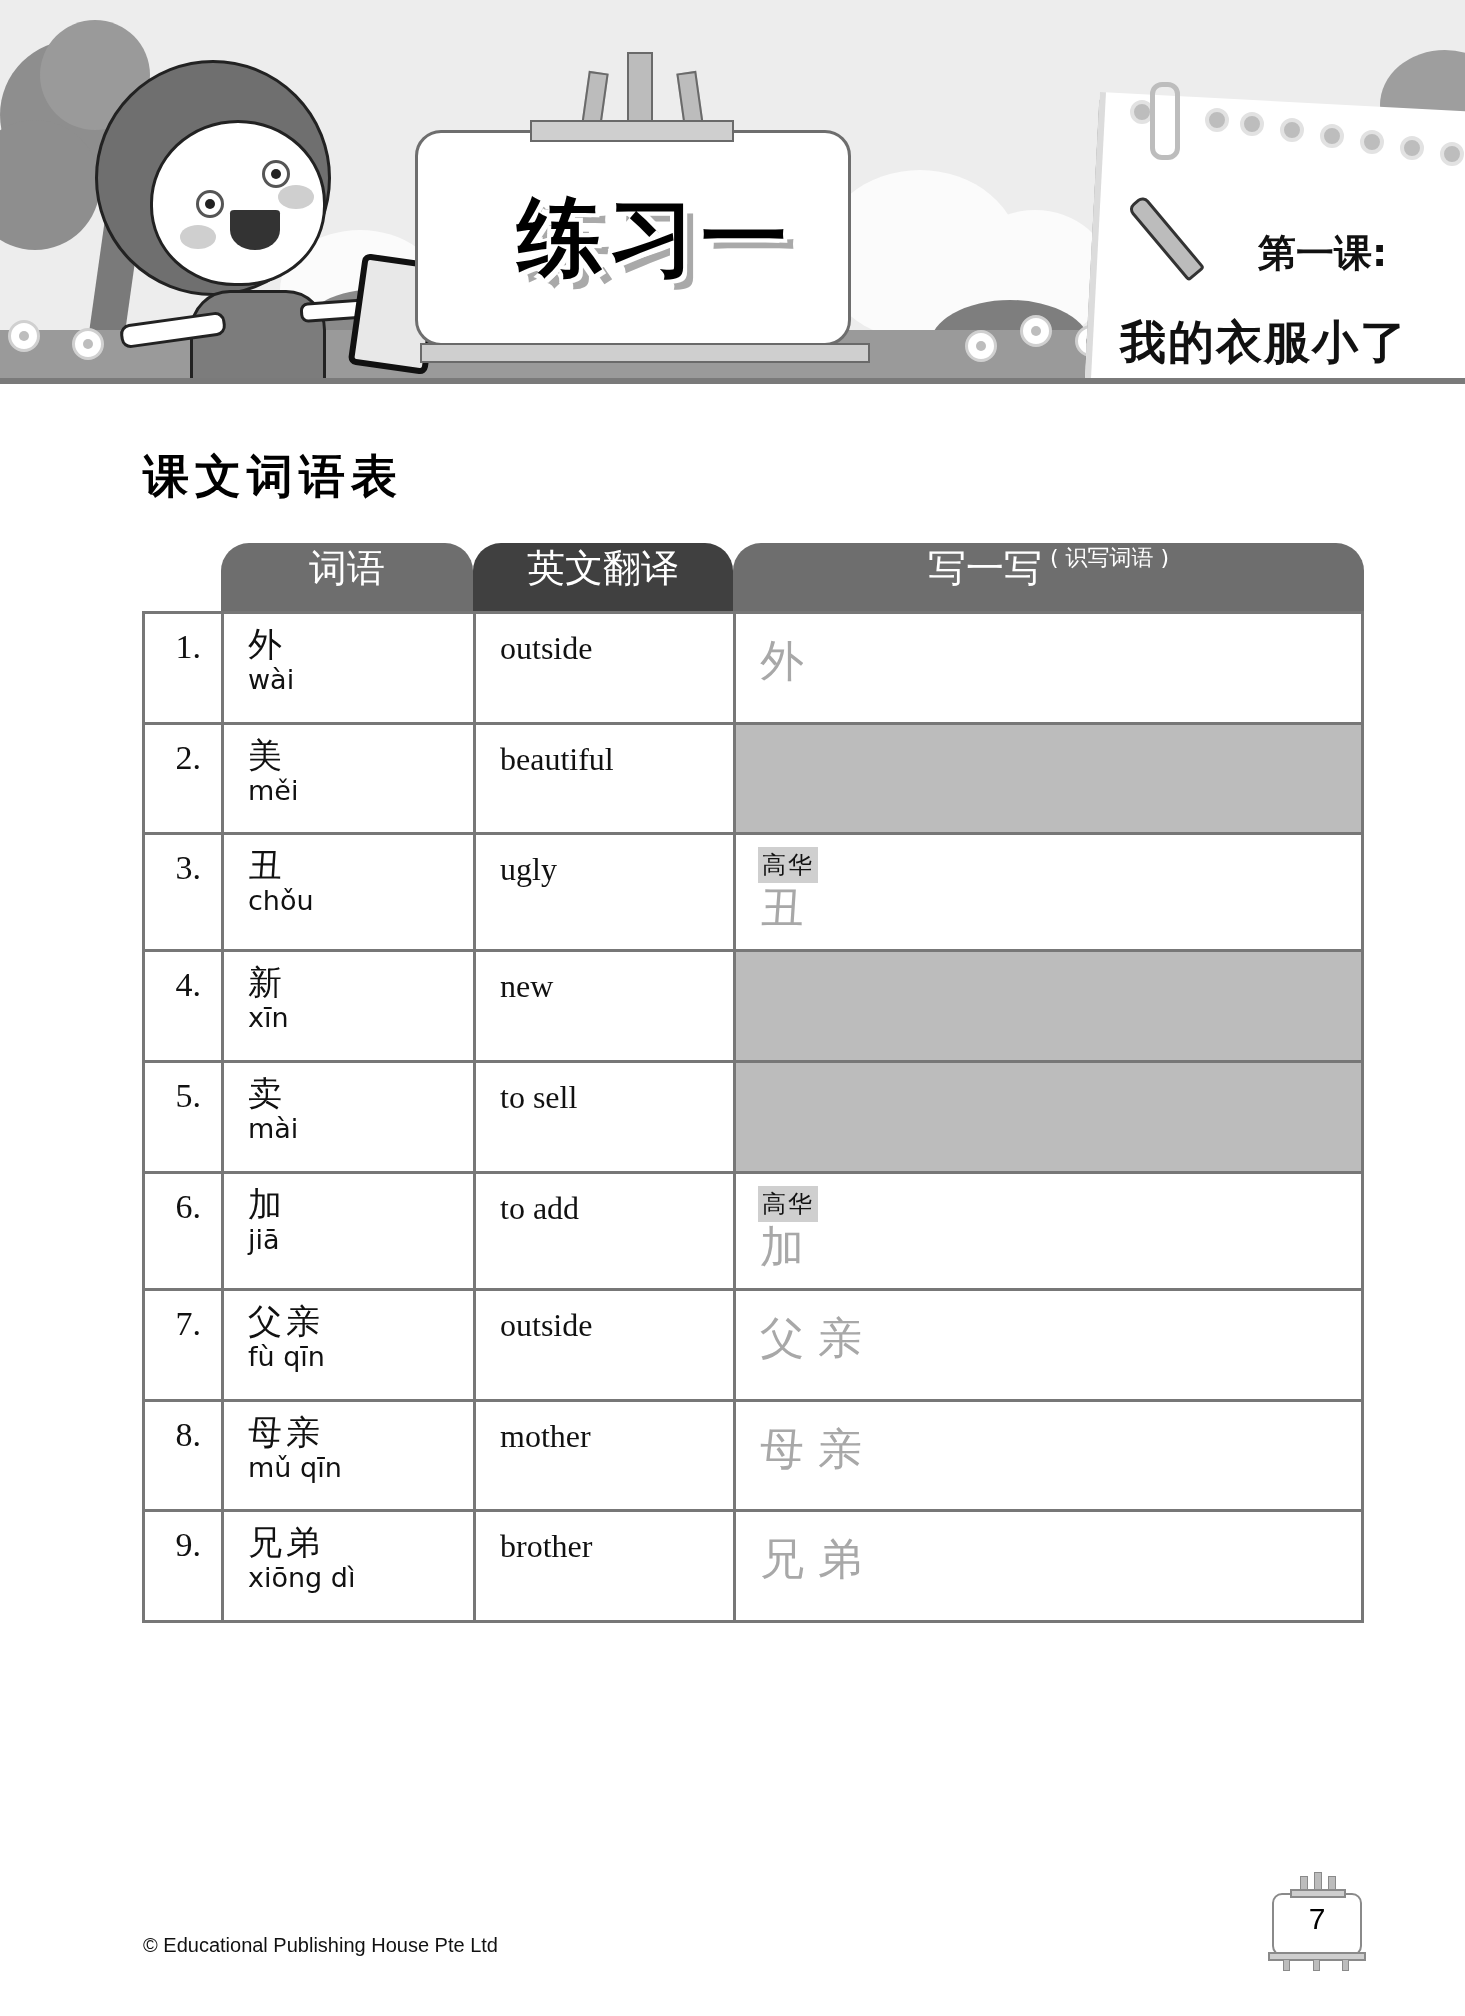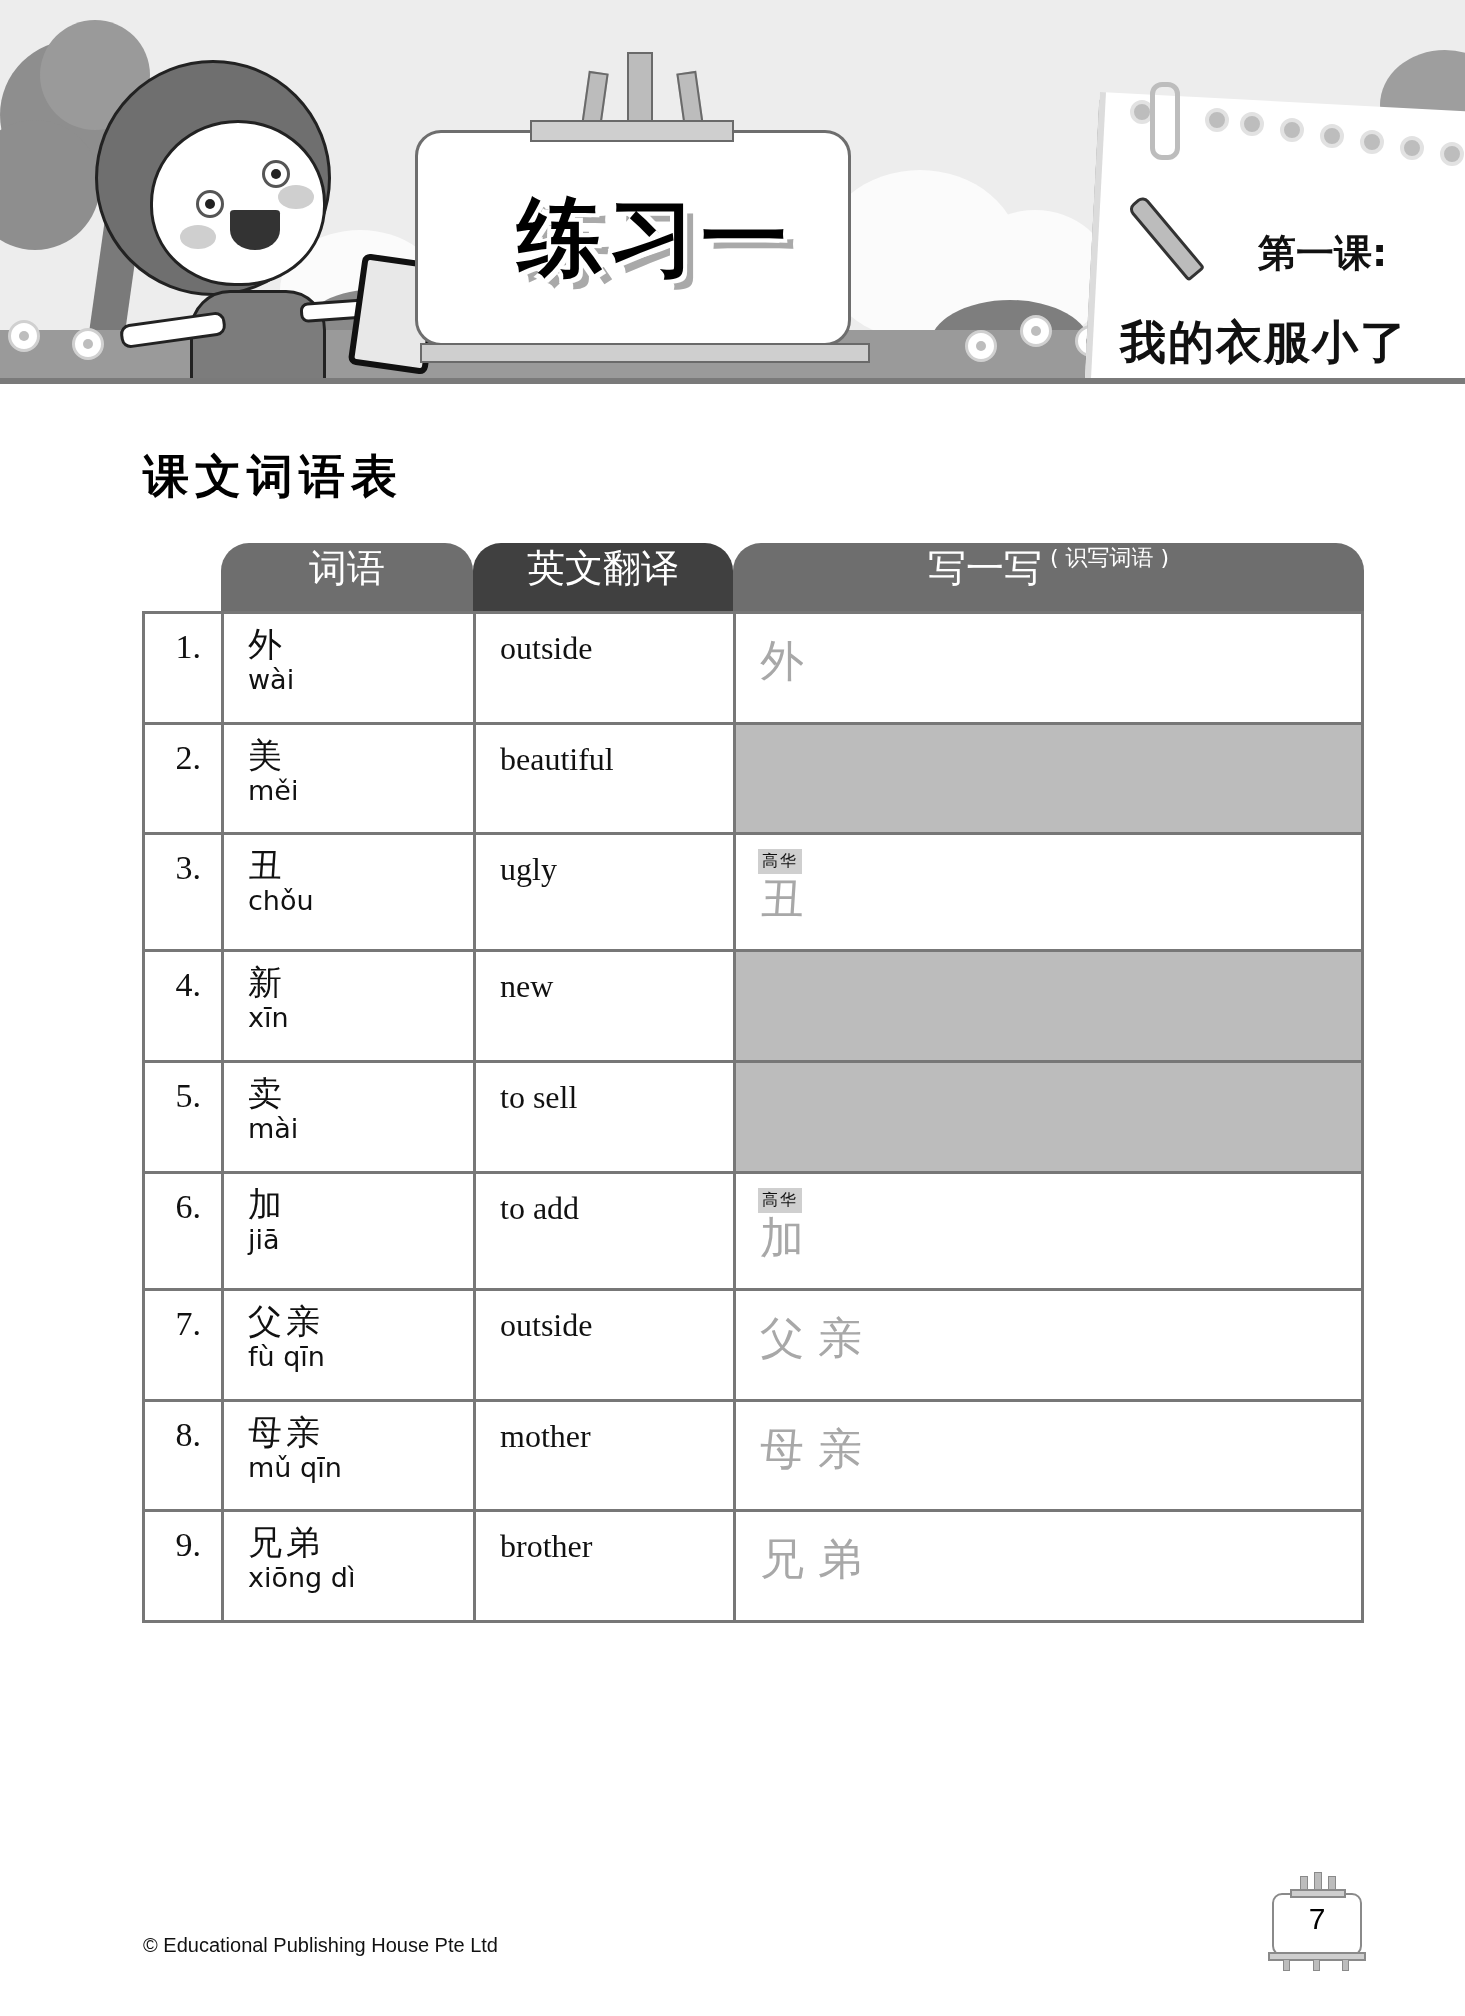--- a/index.html
+++ b/index.html
@@ -56,21 +56,21 @@
 
   .vtable { position:absolute; left:142px; top:611px; width:1222px; border-collapse:collapse; table-layout:fixed; }
   .vtable td { border:3px solid #777777; vertical-align:top; padding:0; }
   .c-num { width:79px; font-family:"Liberation Serif", serif; font-size:34px; color:#111; text-align:right; padding-right:20px !important; padding-top:14px !important; box-sizing:border-box; }
   .c-word { width:252px; padding-left:24px !important; padding-top:10px !important; box-sizing:border-box; }
   .c-word .hz { font-family:"DejaVu Serif", serif; font-size:34px; color:#111; line-height:40px; letter-spacing:4px; }
   .c-word .py { font-family:"DejaVu Sans", sans-serif; font-size:27px; color:#111; line-height:32px; }
   .c-eng { width:260px; font-family:"Liberation Serif", serif; font-size:32px; color:#111; padding-left:24px !important; padding-top:16px !important; box-sizing:border-box; }
   .c-write { box-sizing:border-box; padding-left:24px !important; padding-top:16px !important; }
   .c-write.shaded { background:#bcbcbc; }
-  .badge { display:inline-block; background:#cfcfcf; color:#111; font-family:"DejaVu Serif", serif; font-size:16px; padding:2px 4px; letter-spacing:2px; margin-left:-2px; margin-top:-4px; }
+  .badge { display:inline-block; background:#cfcfcf; color:#111; font-family:"DejaVu Serif", serif; font-size:24px; padding:2px 4px; letter-spacing:2px; margin-left:-2px; margin-top:-4px; }
   .trace { display:block; font-family:"DejaVu Serif", serif; font-size:44px; color:#a8a8a8; letter-spacing:14px; line-height:50px; }
 
   
   .copyright { position:absolute; left:143px; top:1934px; font-family:"Liberation Sans", sans-serif; font-size:20px; color:#111; }
   .pg-box { position:absolute; left:1272px; top:1893px; width:86px; height:59px; border:2px solid #8a8a8a; border-radius:10px; background:#fff; }
   .pg-num { position:absolute; left:1272px; top:1902px; width:90px; text-align:center; font-family:"Liberation Sans", sans-serif; font-size:30px; color:#000; }
   .pg-bar { position:absolute; background:#cfcfcf; border:2px solid #8a8a8a; }
   .pg-leg { position:absolute; background:#bcbcbc; border:1px solid #8a8a8a; }
 </style>
 </head>

